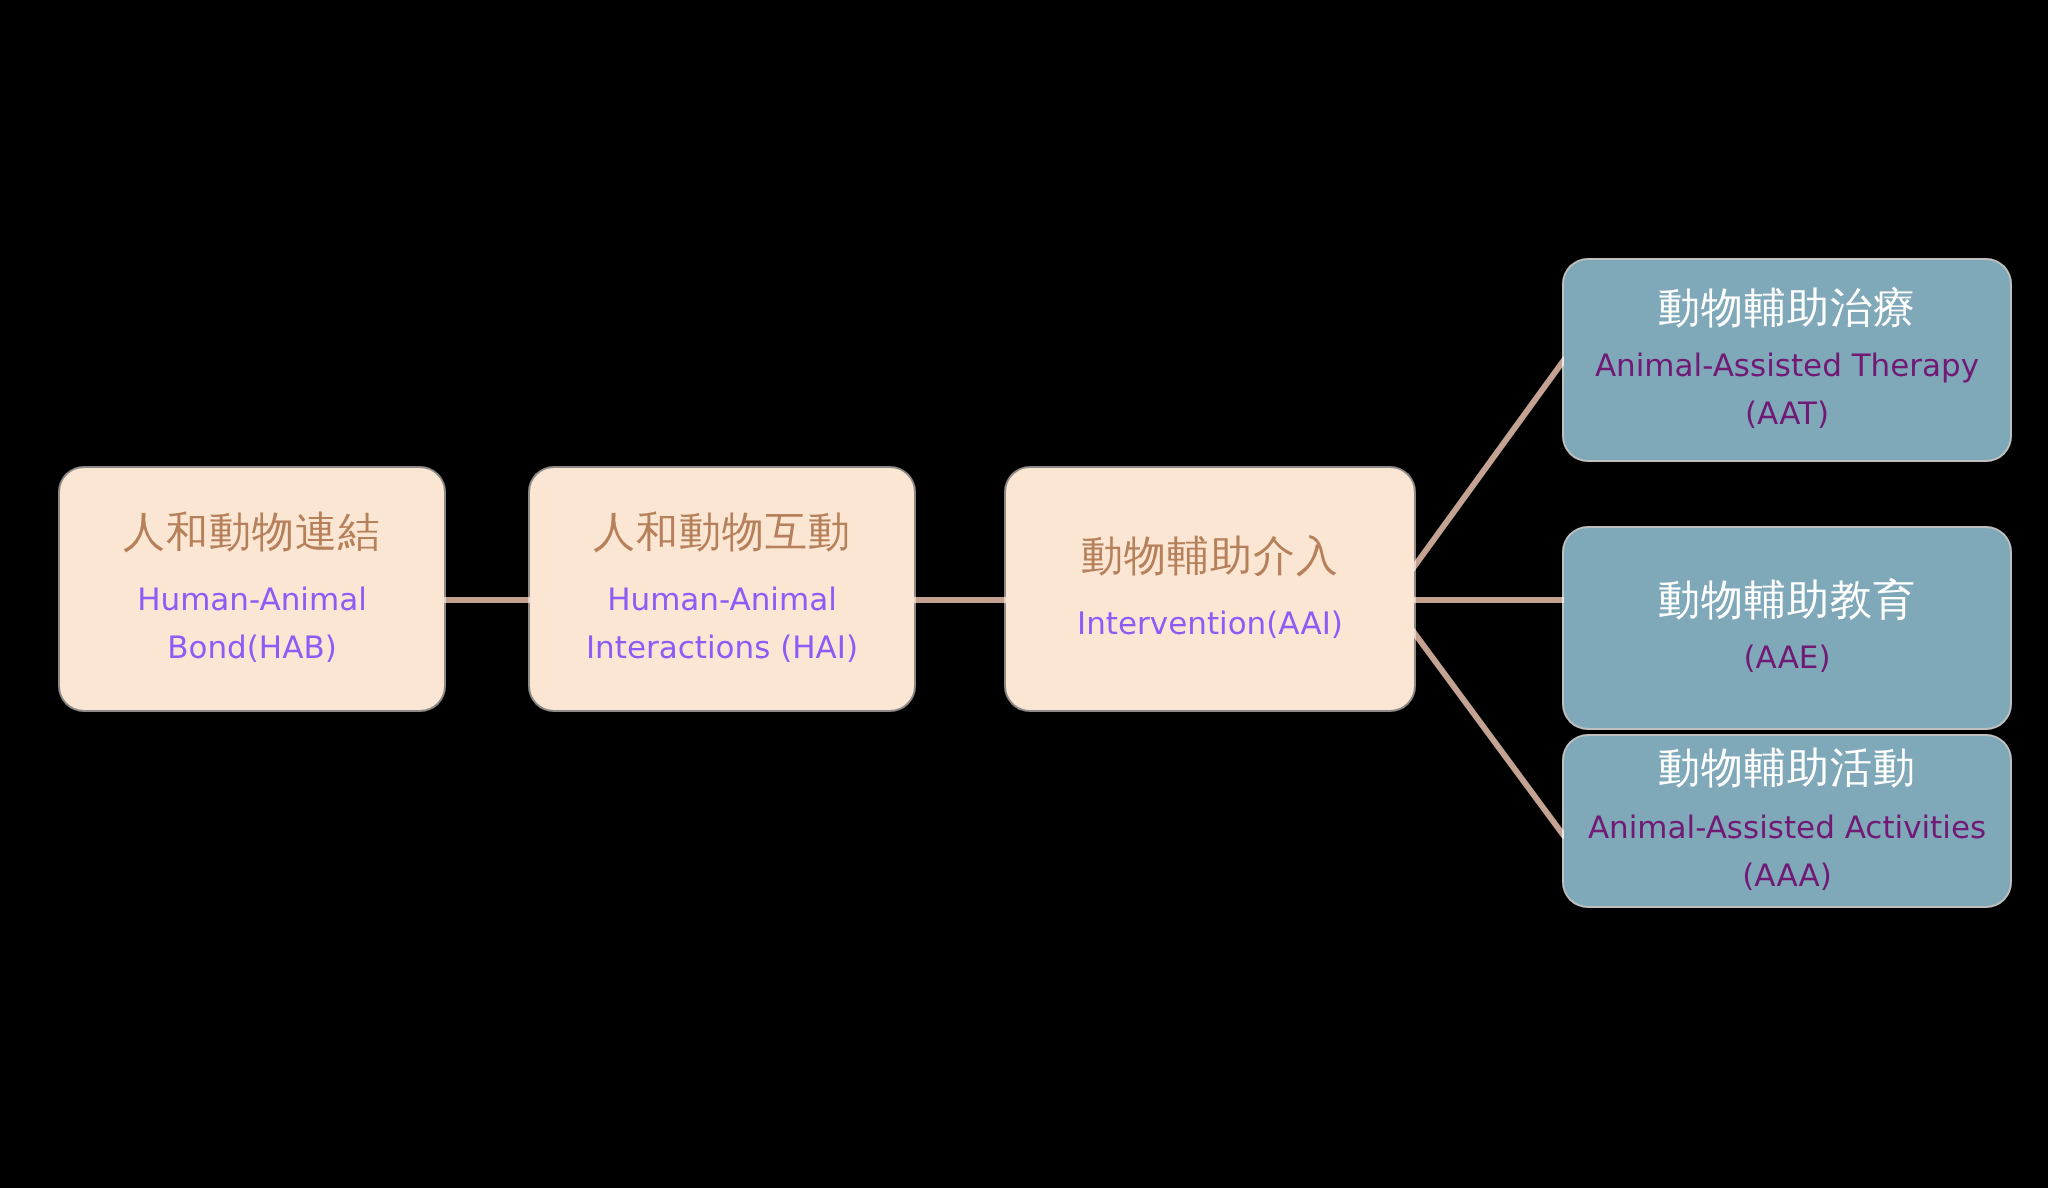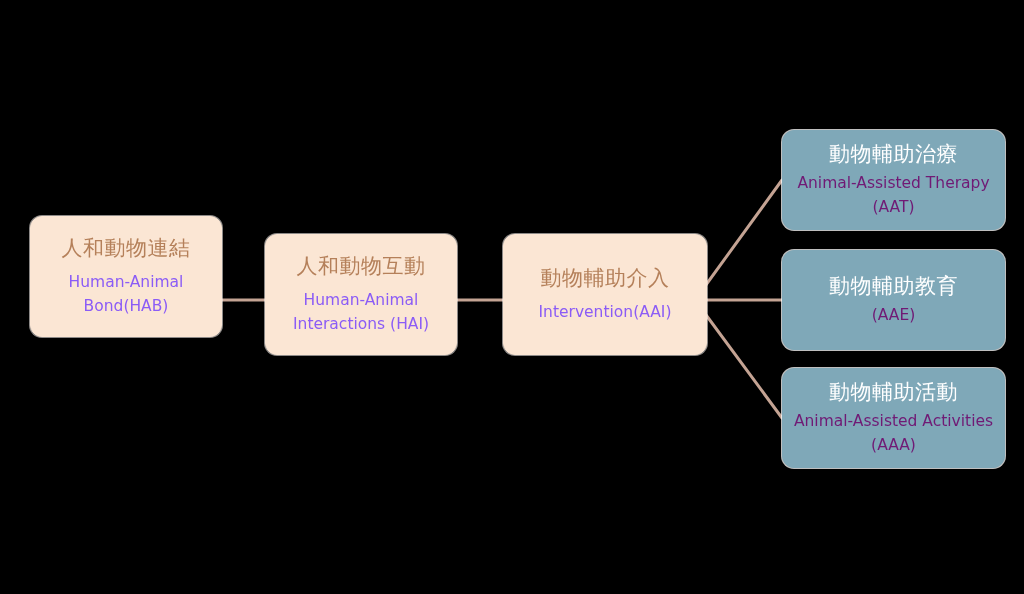--- a/index.html
+++ b/index.html
@@ -67,21 +67,21 @@
 <div id="canvas">
 
   <svg id="connectors" viewBox="0 0 1024 594" xmlns="http://www.w3.org/2000/svg">
     <line class="conn" stroke="#C4A393" stroke-width="3" stroke-linecap="round" x1="222" y1="300" x2="265" y2="300"></line>
     <line class="conn" stroke="#C4A393" stroke-width="3" stroke-linecap="round" x1="457" y1="300" x2="503" y2="300"></line>
     <line class="conn" stroke="#C4A393" stroke-width="3" stroke-linecap="round" x1="695" y1="300" x2="782" y2="180"></line>
     <line class="conn" stroke="#C4A393" stroke-width="3" stroke-linecap="round" x1="695" y1="300" x2="782" y2="300"></line>
     <line class="conn" stroke="#C4A393" stroke-width="3" stroke-linecap="round" x1="695" y1="300" x2="782" y2="418"></line>
   </svg>
 
-  <div class="node peach" style="left: 30px; top: 216px; width: 192px; height: 121px;">
+  <div class="node peach" style="left: 30px; top: 234px; width: 192px; height: 121px;">
     <div class="cn">人和動物連結</div>
     <div class="en">
       <span class="en-line">Human-Animal</span>
       <span class="en-line">Bond(HAB)</span>
     </div>
   </div>
 
   <div class="node peach" style="left: 265px; top: 234px; width: 192px; height: 121px;">
     <div class="cn">人和動物互動</div>
     <div class="en">
@@ -98,28 +98,28 @@
   </div>
 
   <div class="node blue" style="left: 782px; top: 130px; width: 223px; height: 100px;">
     <div class="cn">動物輔助治療</div>
     <div class="en">
       <span class="en-line">Animal-Assisted Therapy</span>
       <span class="en-line">(AAT)</span>
     </div>
   </div>
 
-  <div class="node blue" style="left: 782px; top: 250px; width: 223px; height: 100px;">
+  <div class="node blue" style="left: 782px; top: 264px; width: 223px; height: 100px;">
     <div class="cn">動物輔助教育</div>
     <div class="en">
       <span class="en-line">(AAE)</span>
     </div>
   </div>
 
-  <div class="node blue" style="left: 782px; top: 368px; width: 223px; height: 100px;">
+  <div class="node blue" style="left: 782px; top: 368px; width: 223px; height: 85px;">
     <div class="cn">動物輔助活動</div>
     <div class="en">
       <span class="en-line">Animal-Assisted Activities</span>
       <span class="en-line">(AAA)</span>
     </div>
   </div>
 
 </div>
 
 </body></html>

